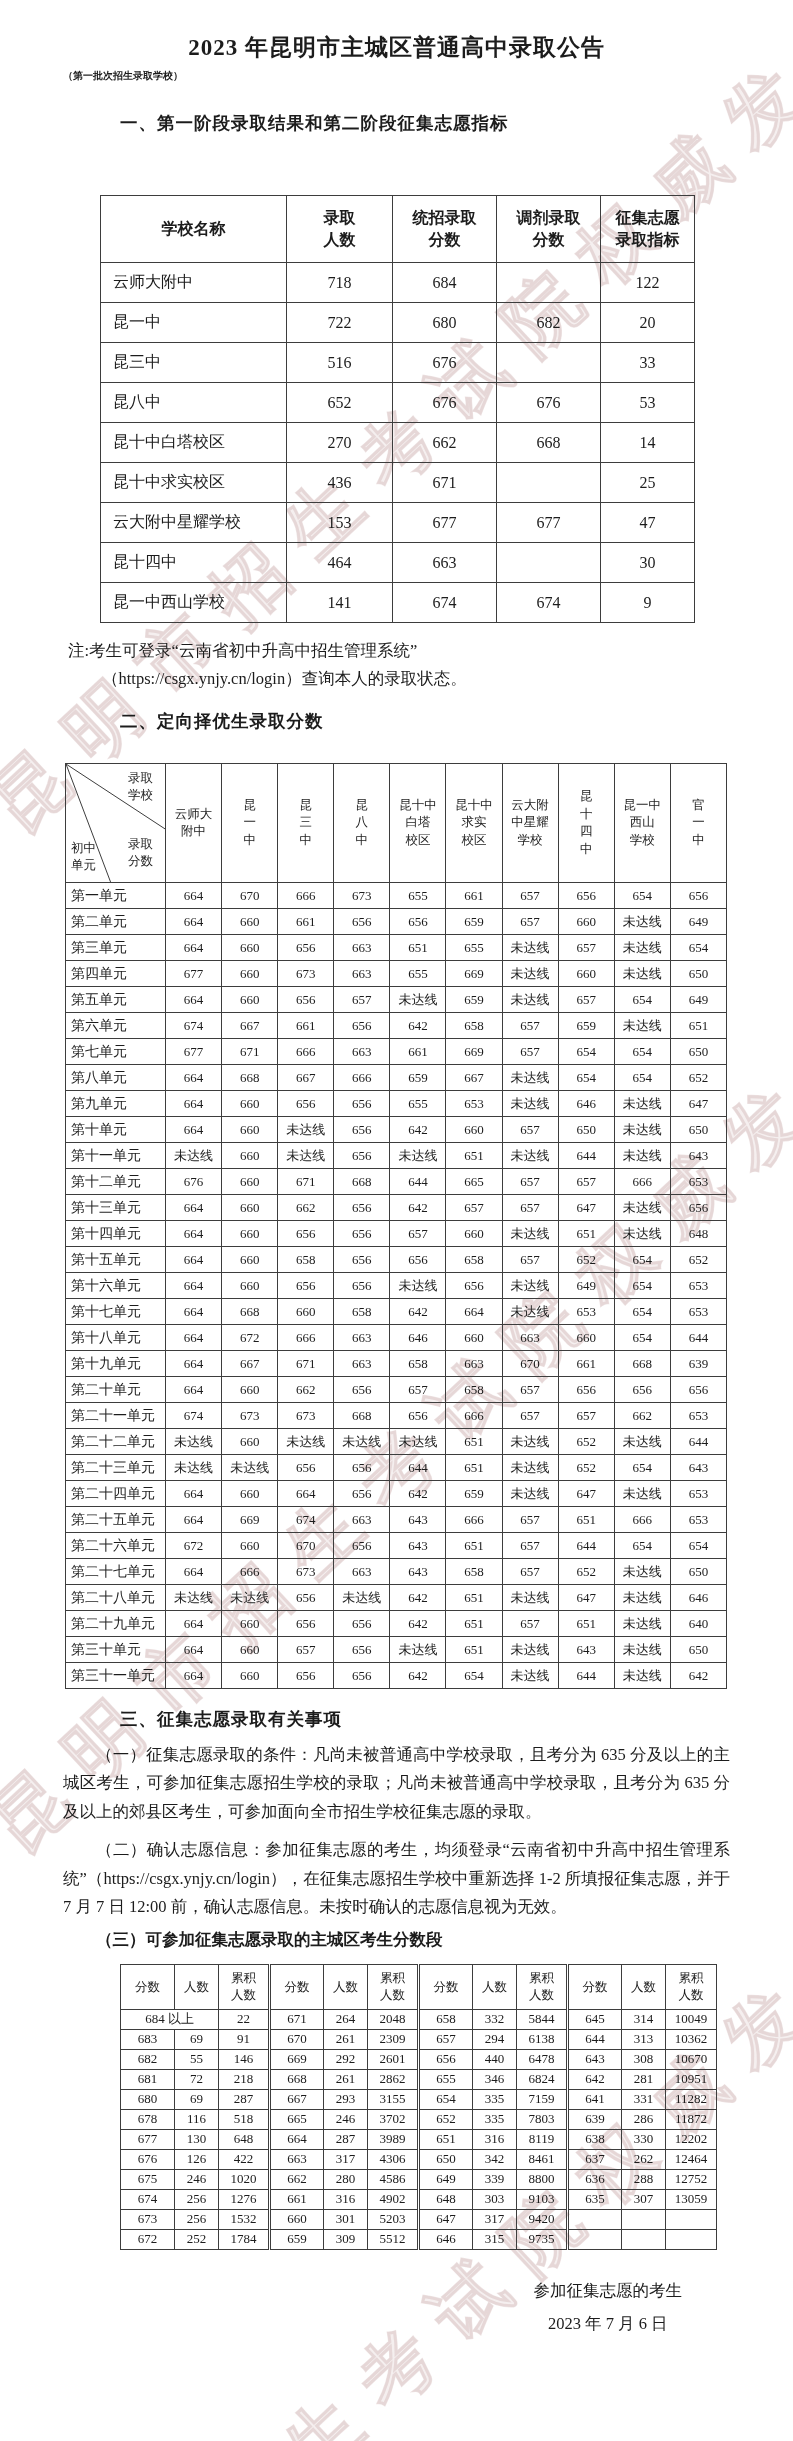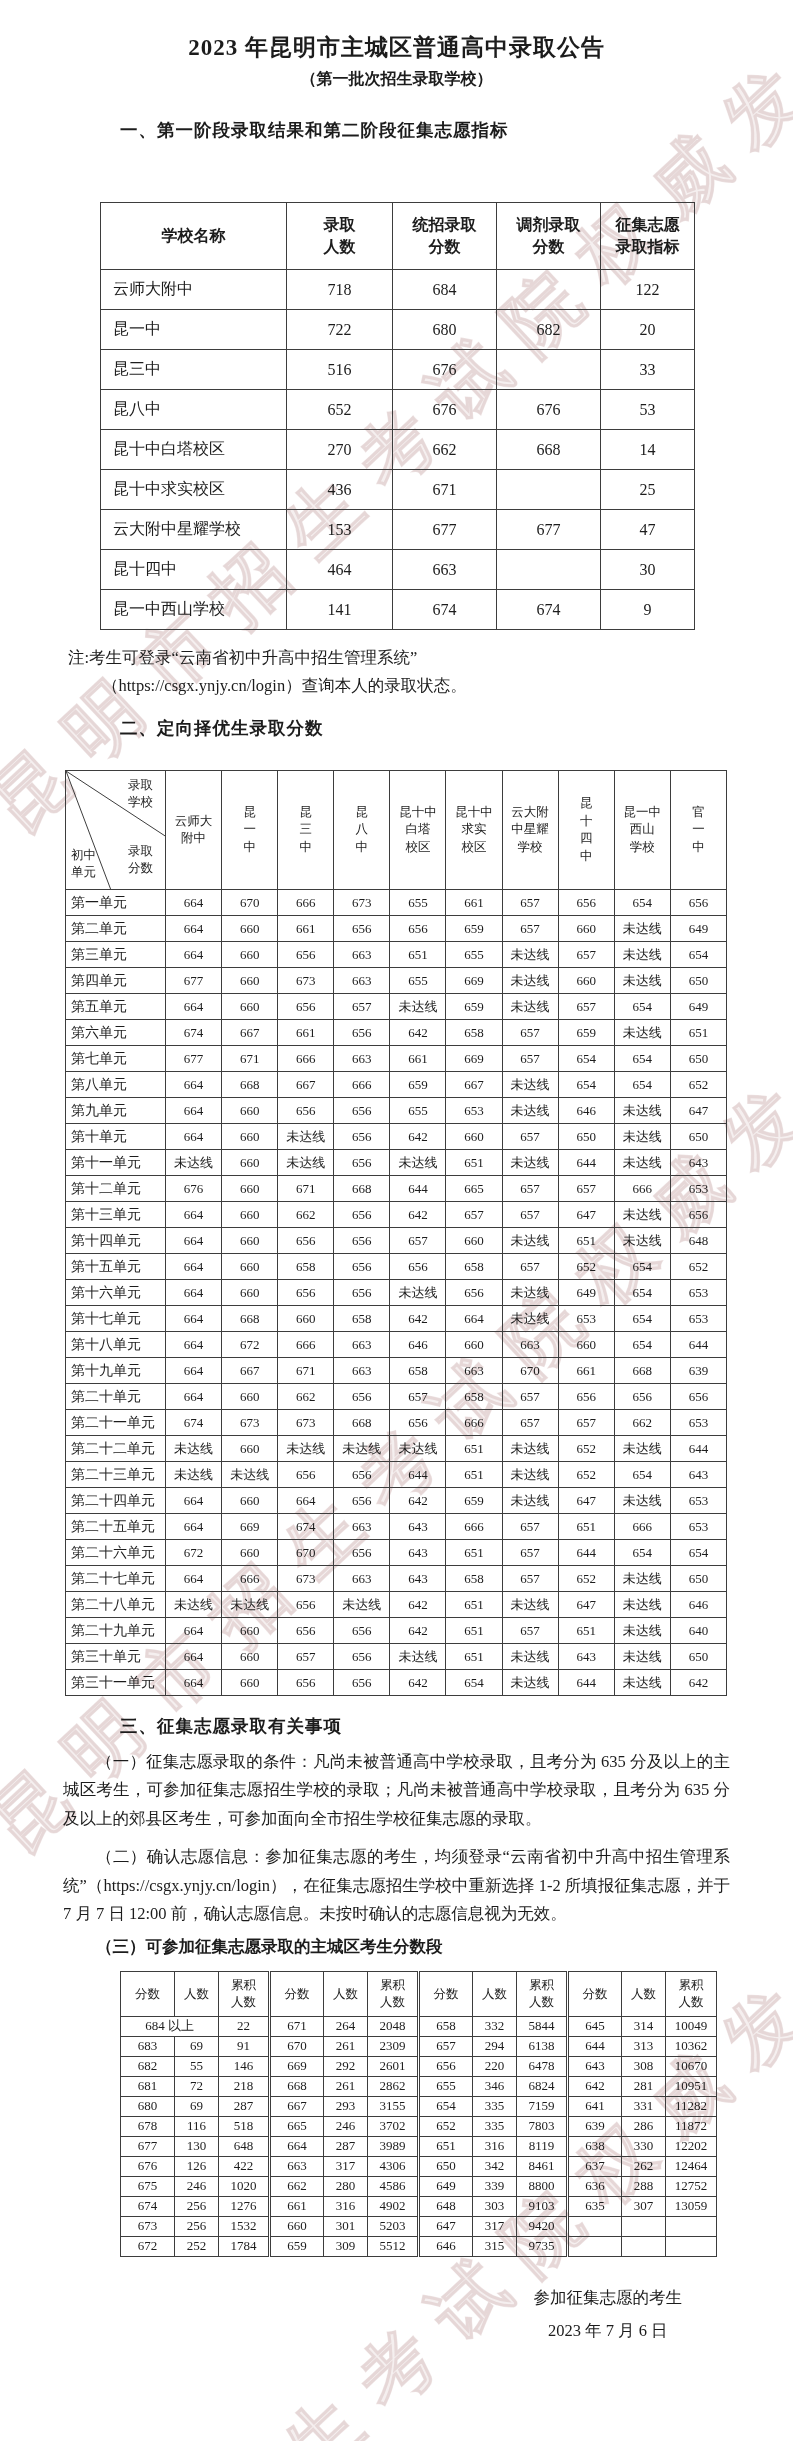--- a/index.html
+++ b/index.html
@@ -7,21 +7,21 @@
     width:793px;height:2441px;background:#ffffff;overflow:hidden;position:relative;
     font-family:"Liberation Serif","DejaVu Serif",serif;color:#1c1c1c;
   }
   .content{position:relative;padding:0 63px;z-index:2;}
   
   .wm{position:absolute;z-index:1;white-space:nowrap;font-size:74px;font-weight:bold;
       letter-spacing:26px;color:rgba(186,142,142,0.14);
       -webkit-text-stroke:1px rgba(170,120,120,0.20);
       transform:rotate(-43deg);transform-origin:0 0;pointer-events:none;}
   h1{font-size:23px;text-align:center;margin:32px 0 6px;letter-spacing:1px;font-weight:bold;}
-  .subtitle{font-size:16px;text-align:center;font-weight:bold;margin:0 0 26px;font-family:Liberation Mono, monospace;}
+  .subtitle{font-size:10px;text-align:left;font-weight:bold;margin:0 0 26px;font-family:Liberation Mono, monospace;}
   .sec-h{font-size:17.5px;font-weight:bold;margin:28px 0 0 57px;letter-spacing:1px;}
   
   #t1{border-collapse:collapse;margin:60px 0 0 37px;table-layout:fixed;width:594px;border-radius:20px;}
   #t1 th,#t1 td{border:1.5px solid #3d3d3d;white-space:pre-line;font-weight:normal;}
   #t1 th{font-size:16px;text-align:center;height:64px;line-height:1.35;font-weight:bold;}
   #t1 td{font-size:16px;height:37px;text-align:center;}
   #t1 td.tl{text-align:left;padding-left:12px;}
   #t1 col.c0{width:186px}#t1 col.c1{width:106px}#t1 col.c2{width:104px}
   #t1 col.c3{width:104px}#t1 col.c4{width:94px}
   .note{font-size:16.5px;line-height:1.7;margin:14px 0 0 5px;}
@@ -688,21 +688,21 @@
           <td>10362</td>
         </tr>
         <tr>
           <td>682</td>
           <td>55</td>
           <td>146</td>
           <td class="gs">669</td>
           <td>292</td>
           <td>2601</td>
           <td class="gs">656</td>
-          <td>220</td>
+          <td>440</td>
           <td>6478</td>
           <td class="gs">643</td>
           <td>308</td>
           <td>10670</td>
         </tr>
         <tr>
           <td>681</td>
           <td>72</td>
           <td>218</td>
           <td class="gs">668</td>

